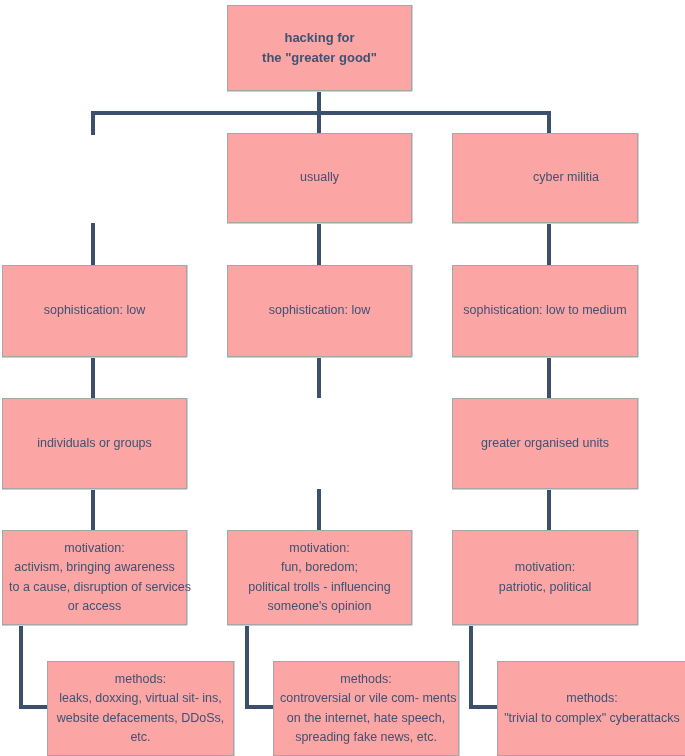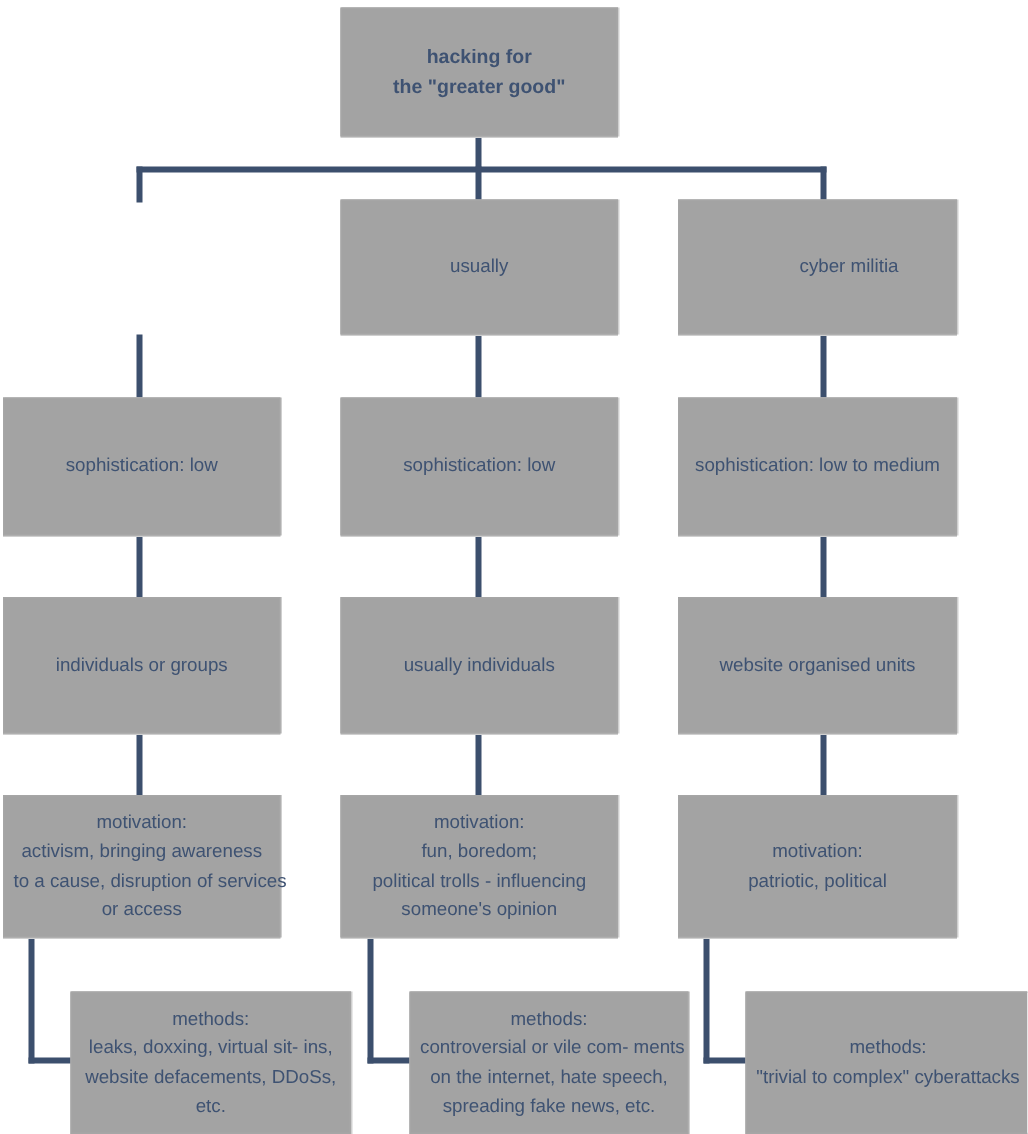--- a/index.html
+++ b/index.html
@@ -11,21 +11,21 @@
     position: relative;
     width: 685px;
     height: 756px;
     background: #ffffff;
     font-family: "Liberation Sans", sans-serif;
     overflow: hidden;
   }
   .node {
     position: absolute;
     box-sizing: border-box;
-    background: #a3a3a3;
+    background: #fca5a5;
     border: 1px solid #a6a6a6;
     box-shadow: 0 1px 0 0 #cfcfcf, 1px 0 0 0 #cfcfcf;
     display: flex;
     align-items: center;
     justify-content: center;
     text-align: center;
     color: #3e5272;
     font-size: 12.5px;
     line-height: 1.55;
     padding: 4px 6px;
@@ -89,25 +89,22 @@
     <span class="label">sophistication: low to medium</span>
   </div>
 
   <div class="conn" style="left:91px; top:357px; width:4px; height:41px;"></div>
   <div class="conn" style="left:317px; top:357px; width:4px; height:41px;"></div>
   <div class="conn" style="left:547px; top:357px; width:4px; height:41px;"></div>
 
   <div class="node" style="left:2px; top:398px; width:185px; height:91px;">
     <span class="label">individuals or groups</span>
   </div>
-  <div class="node" style="left:227px; top:398px; width:185px; height:91px;">
-    <span class="label">usually individuals</span>
-  </div>
   <div class="node" style="left:452px; top:398px; width:186px; height:91px;">
-    <span class="label">website organised units</span>
+    <span class="label">greater organised units</span>
   </div>
 
   <div class="conn" style="left:91px; top:489px; width:4px; height:41px;"></div>
   <div class="conn" style="left:317px; top:489px; width:4px; height:41px;"></div>
   <div class="conn" style="left:547px; top:489px; width:4px; height:41px;"></div>
 
   <div class="node wide" style="left:2px; top:530px; width:185px; height:95px;">
     <span class="label">motivation:
 activism, bringing awareness
 to a cause, disruption of services

